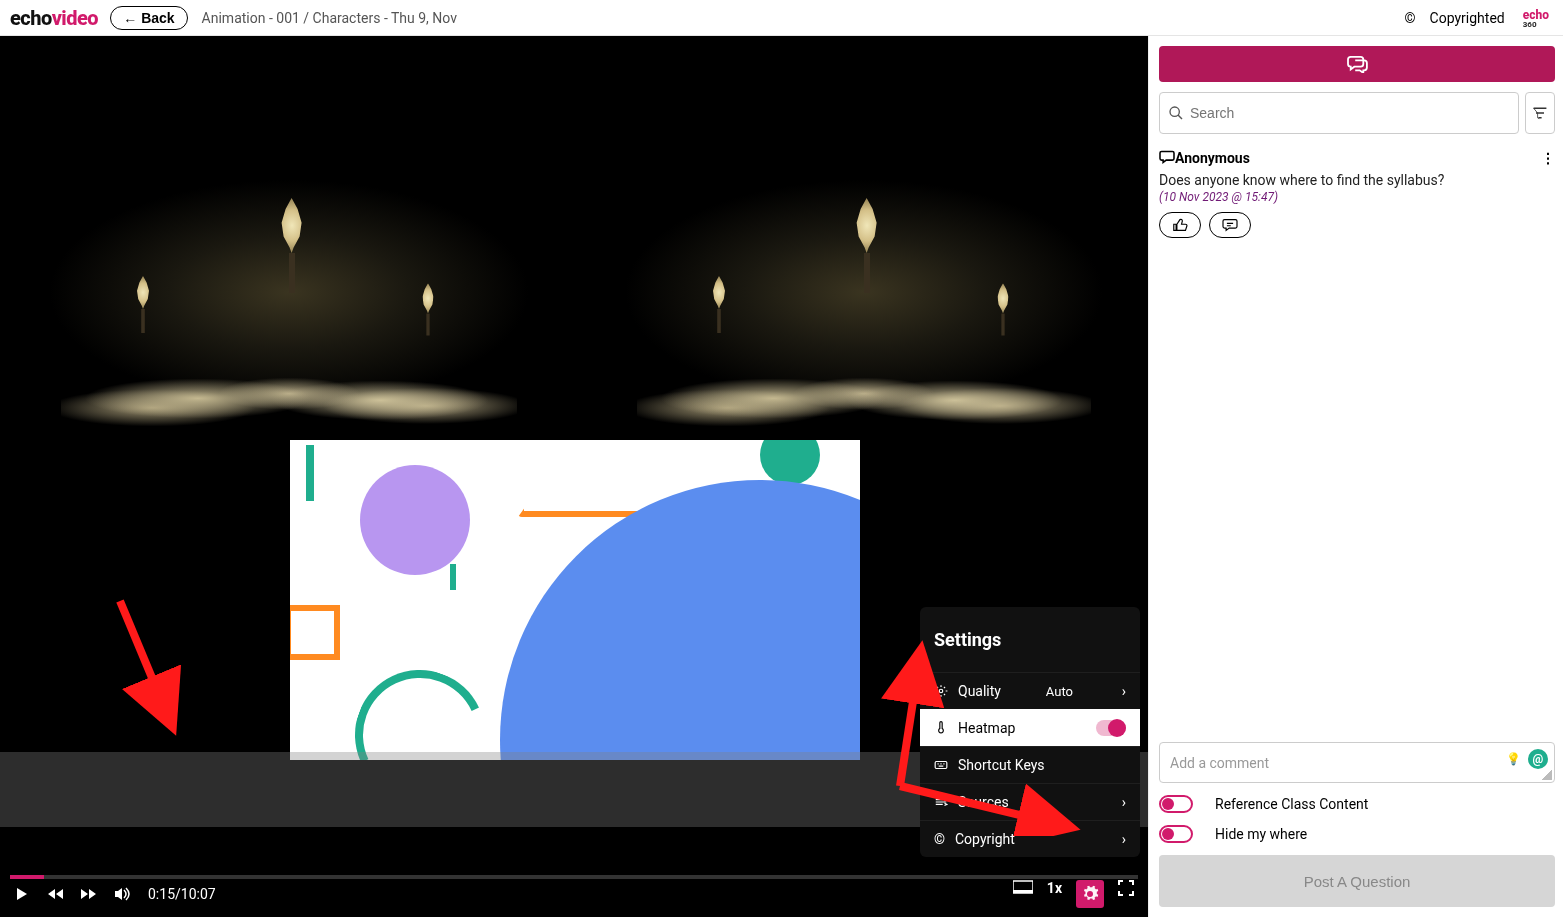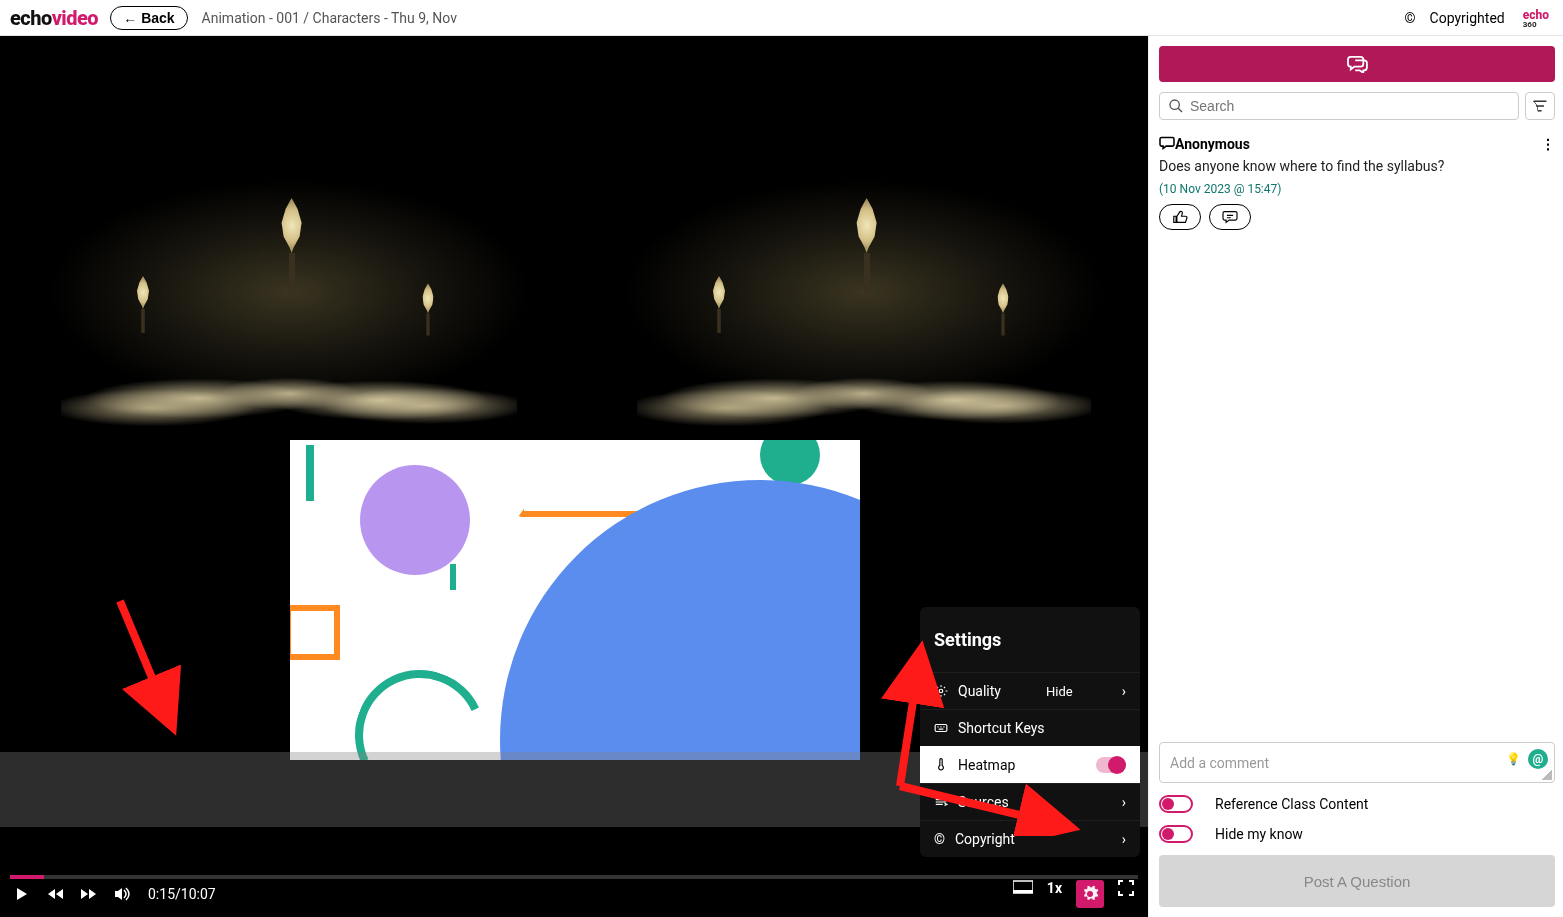--- a/index.html
+++ b/index.html
@@ -54,28 +54,28 @@
   .sp-row .chev { margin-left:auto;}
   .sp-row .val { margin-left:auto; font-size:13px; margin-right:4px;}
   .toggle { width:30px; height:16px; background:#f0b8d0; border-radius:10px; position:relative; margin-left:auto;}
   .toggle::after{content:''; position:absolute; right:0; top:-1px; width:18px; height:18px; background:#d11a6b; border-radius:50%;}
 
   .arrow-red { position:absolute; pointer-events:none; }
 
   .sidebar { flex:1; display:flex; flex-direction:column; padding:10px 8px 10px 10px; border-left:1px solid #eee;}
   .sb-tab { height:36px; background:#b01858; border-radius:4px; display:flex; align-items:center; justify-content:center; color:#fff;}
   .sb-search-row { display:flex; gap:6px; margin-top:10px;}
-  .sb-search { flex:1; border:1px solid #ccc; border-radius:4px; display:flex; align-items:center; padding:5px 8px; gap:6px;}
+  .sb-search { flex:1; border:1px solid #ccc; border-radius:4px; display:flex; align-items:center; padding:12px 8px; gap:6px;}
   .sb-search input { border:none; outline:none; flex:1; font-size:14px;}
   .sb-filter { width:30px; border:1px solid #ccc; border-radius:4px; display:flex; align-items:center; justify-content:center;}
   .post { margin-top:16px; font-size:14px;}
   .post-head { display:flex; align-items:flex-start; gap:0; font-weight:700;}
   .post-menu { margin-left:auto; cursor:pointer;}
   .post-body { margin-top:6px; color:#222;}
-  .post-meta { color:#0f766e; font-size:12px; margin-top:8px;}
+  .post-meta { color:#701a75; font-size:12px; margin-top:2px;font-style:italic;}
   .post-actions { display:flex; gap:8px; margin-top:8px;}
   .pill { border:1px solid #000; border-radius:14px; padding:5px 12px; cursor:pointer; display:flex; align-items:center;}
   .sb-bottom { margin-top:auto;}
   .comment-box { border:1px solid #ccc; border-radius:4px; padding:10px; position:relative; min-height:40px;}
   .comment-box .ph { color:#999; font-size:14px;}
   .comment-icons { position:absolute; right:6px; top:6px; display:flex; gap:4px;}
   .comment-icons span{ width:20px; height:20px; border-radius:50%; display:flex; align-items:center; justify-content:center; font-size:12px; font-weight:700;}
   .ci1{ color:#d11a6b;} .ci2{ background:#1fae8e; color:#fff;}
   .resize-handle{position:absolute; right:2px; bottom:2px; width:10px; height:10px; background:linear-gradient(135deg, transparent 50%, #bbb 50%);}
   .opt-row { display:flex; align-items:center; gap:22px; margin-top:12px; font-size:14px;}
@@ -214,40 +214,40 @@
     <div class="settings-popup">
       <div class="sp-head">Settings</div>
       <div class="sp-row">
         <span>
           <svg width="14" height="14" viewBox="0 0 24 24">
               <circle cx="12" cy="12" r="3" fill="none" stroke="#fff" stroke-width="2"></circle>
               <path d="M12 2v3M12 19v3M4 12H1M23 12h-3M5 5l2 2M17 17l2 2M19 5l-2 2M7 17l-2 2" stroke="#fff" stroke-width="2"></path>
             </svg>
         </span>
         <span>Quality</span>
-        <span class="val">Hide</span>
+        <span class="val">Auto</span>
         <span class="chev">›</span>
+      </div>
+      <div class="sp-row active">
+        <span>
+          <svg width="14" height="14" viewBox="0 0 24 24">
+              <path d="M10 3a2 2 0 014 0v10a4 4 0 11-4 0V3z" fill="none" stroke="#000" stroke-width="2"></path>
+            </svg>
+        </span>
+        <span>Heatmap</span>
+        <span class="toggle"></span>
       </div>
       <div class="sp-row">
         <span>
           <svg width="14" height="14" viewBox="0 0 24 24">
               <rect x="2" y="6" width="20" height="12" rx="2" fill="none" stroke="#fff" stroke-width="2"></rect>
               <path d="M6 10h2M11 10h2M16 10h2M8 14h8" stroke="#fff" stroke-width="2"></path>
             </svg>
         </span>
         <span>Shortcut Keys</span>
-      </div>
-      <div class="sp-row active">
-        <span>
-          <svg width="14" height="14" viewBox="0 0 24 24">
-              <path d="M10 3a2 2 0 014 0v10a4 4 0 11-4 0V3z" fill="none" stroke="#000" stroke-width="2"></path>
-            </svg>
-        </span>
-        <span>Heatmap</span>
-        <span class="toggle"></span>
       </div>
       <div class="sp-row">
         <span>
           <svg width="14" height="14" viewBox="0 0 24 24">
               <path d="M3 8h12M3 12h18M3 16h12M18 6l4 2-4 2M18 14l4 2-4 2" stroke="#fff" stroke-width="2" fill="none"></path>
             </svg>
         </span>
         <span>Sources</span>
         <span class="chev">›</span>
       </div>
@@ -345,18 +345,18 @@
           <span class="ci2">@</span>
         </div>
         <div class="resize-handle"></div>
       </div>
       <div class="opt-row">
         <span class="sw"></span>
         <span>Reference Class Content</span>
       </div>
       <div class="opt-row">
         <span class="sw"></span>
-        <span>Hide my know</span>
+        <span>Hide my where</span>
       </div>
       <button class="post-q-btn">Post A Question</button>
     </div>
   </div>
 </div>
 
 </body></html>

